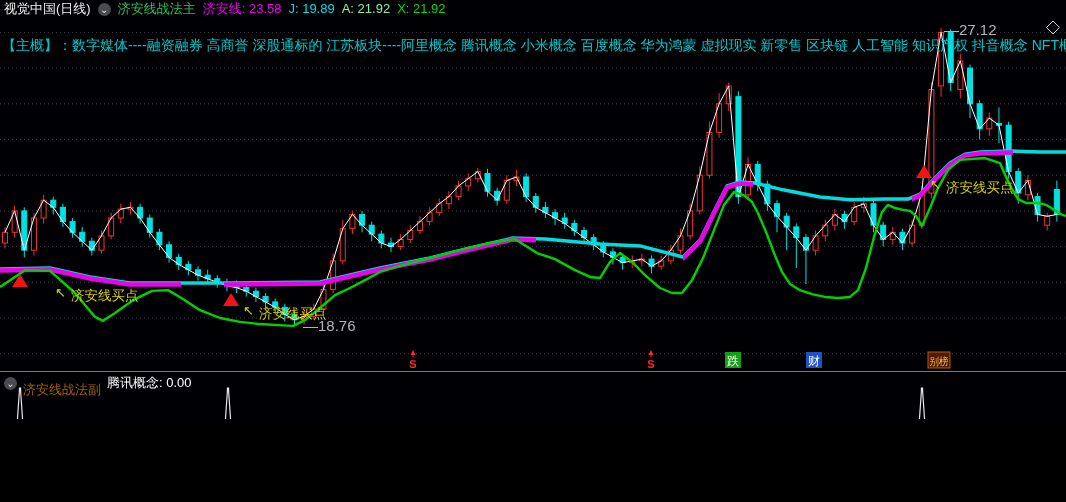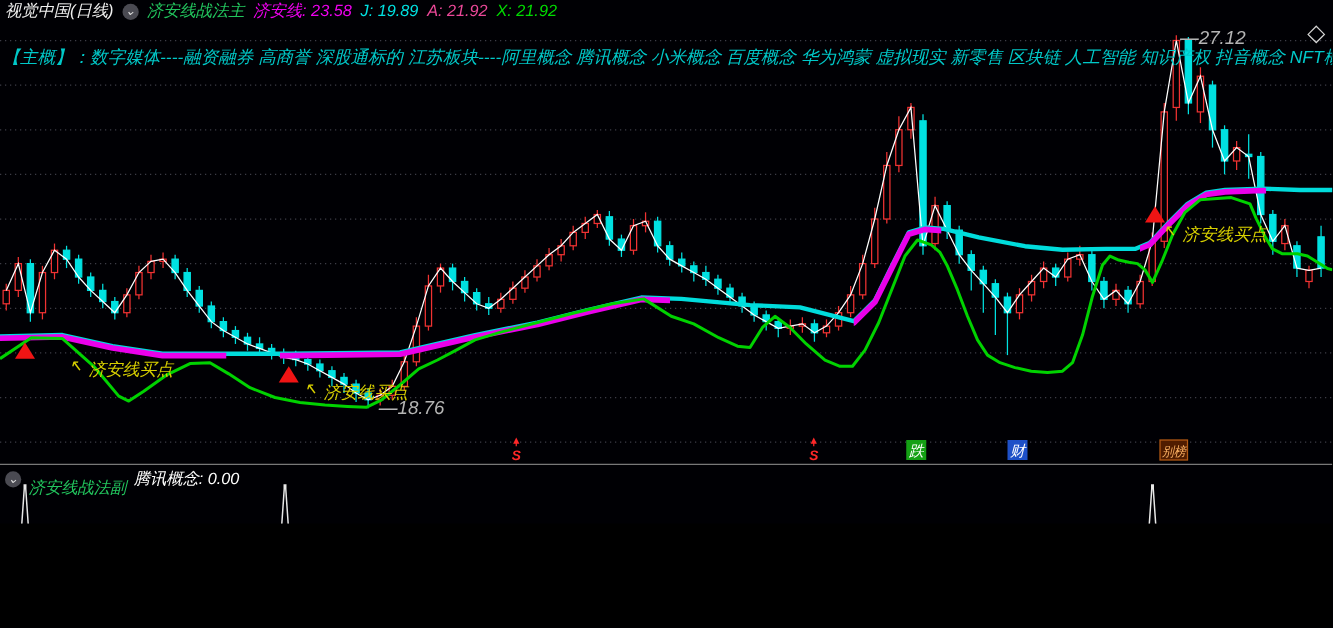--- a/index.html
+++ b/index.html
@@ -1,47 +1,47 @@
 <!DOCTYPE html>
 <html><head>
 <meta charset="utf-8">
 <style>
   html,body{margin:0;padding:0;background:#000;}
   .screen{position:relative;width:1066px;height:419px;background:#000004;overflow:hidden;
-          font-family:"Liberation Sans",sans-serif;font-style:italic;-webkit-font-smoothing:none;}
+          font-family:"Liberation Sans",sans-serif;-webkit-font-smoothing:none;}
   .titlebar{position:absolute;left:0;top:0;width:1066px;height:18px;display:flex;align-items:center;
             gap:7px;padding-left:4px;font-size:13px;line-height:18px;white-space:nowrap;z-index:5;}
   .symbol{color:#f0f0f0;}
   .ind-name{color:#22c55e;}
   .circle-icon{display:inline-flex;align-items:center;justify-content:center;width:13px;height:13px;
                border-radius:50%;background:#4a4a52;color:#dcdcdc;font-size:10px;line-height:13px;}
   .tb-val{font-size:13px;}
   .concepts{position:absolute;left:2px;top:37px;width:1066px;font-size:14px;white-space:nowrap;
             overflow:hidden;z-index:4;letter-spacing:0px;}
   .subbar{position:absolute;left:0;top:374px;height:18px;display:flex;align-items:center;gap:6px;
           padding-left:4px;font-size:13px;white-space:nowrap;z-index:5;}
-  .sub-ind{color:#22c55e;margin-top:14px;}
+  .sub-ind{color:#a16207;margin-top:14px;}
   .sub-val{color:#ffffff;}
   svg{position:absolute;left:0;display:block;font-family:"Liberation Sans",sans-serif;}
   #mainChart{top:0;z-index:1;}
   #subChart{top:372px;z-index:1;}
   .sep{position:absolute;left:0;top:371px;width:1066px;height:1px;background:#787878;z-index:3;}
 </style>
 </head>
 <body>
 
 <div class="screen">
 
   <div class="titlebar">
     <span class="symbol"><span>视觉中国</span><span>(日线)</span></span>
     <span class="circle-icon">⌄</span>
     <span class="ind-name">济安线战法主</span>
     <span class="tb-val" style="color: rgb(240, 0, 240);">济安线: 23.58</span>
     <span class="tb-val" style="color: rgb(0, 224, 224);">J: 19.89</span>
-    <span class="tb-val" style="color: #ec4899;">A: 21.92</span>
+    <span class="tb-val" style="color: #86efac;">A: 21.92</span>
     <span class="tb-val" style="color: rgb(0, 220, 0); text-align: right;">X: 21.92</span>
   </div>
 
   <div class="concepts" style="color: rgb(0, 200, 200);">【主概】：数字媒体----融资融券 高商誉 深股通标的 江苏板块----阿里概念 腾讯概念 小米概念 百度概念 华为鸿蒙 虚拟现实 新零售 区块链 人工智能 知识产权 抖音概念 NFT概念 AIGC概念 数据确权</div>
 
   <svg id="mainChart" width="1066" height="372" viewBox="0 0 1066 372">
       <g>
         <line x1="0" y1="353.7" x2="1066" y2="353.7" stroke="#3c3c46" stroke-width="1" stroke-dasharray="1 3"></line>
         <line x1="0" y1="318" x2="1066" y2="318" stroke="#3c3c46" stroke-width="1" stroke-dasharray="1 3"></line>
         <line x1="0" y1="282.3" x2="1066" y2="282.3" stroke="#3c3c46" stroke-width="1" stroke-dasharray="1 3"></line>

